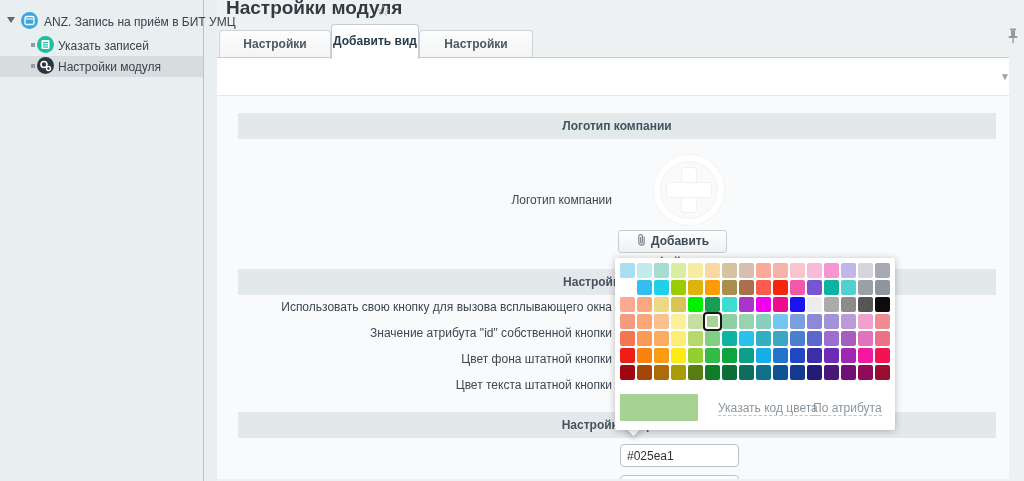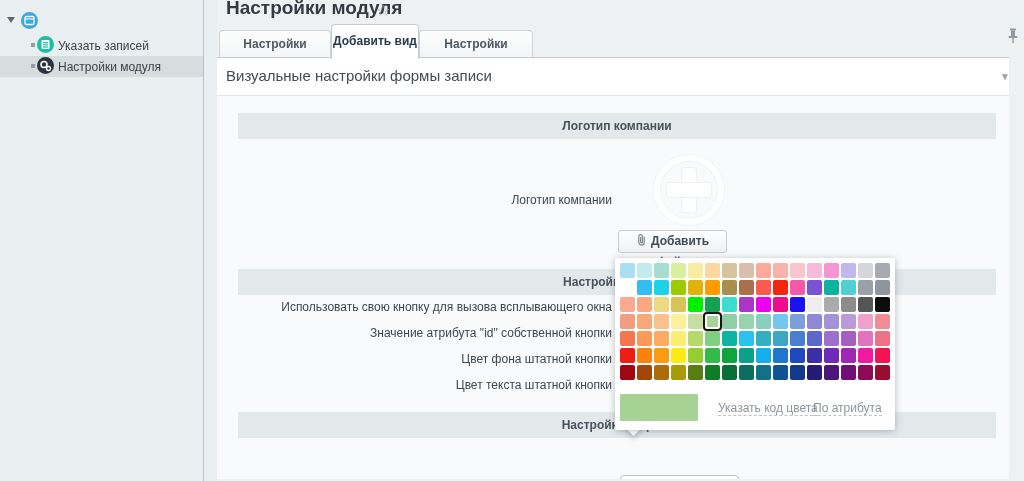--- a/index.html
+++ b/index.html
@@ -73,20 +73,21 @@
   <div class="tree-selected-bg"></div>
   <div class="sidebar-divider"></div>
 
   <div class="tree-expander"></div>
   <div class="circle-icon" style="left:21px; top:12px; background:#3aa7dd;">
     <svg width="17" height="17" viewBox="0 0 17 17">
         <rect x="4" y="4.5" width="9" height="8" rx="1.5" fill="none" stroke="#fff" stroke-width="1.3"></rect>
         <line x1="4.5" y1="7" x2="12.5" y2="7" stroke="#fff" stroke-width="1.1"></line>
       </svg>
   </div>
+  <div class="tree-root-label">ANZ. Запись на приём в БИТ УМЦ</div>
 
   <div class="tree-bullet" style="left:31px; top:43px;"></div>
   <div class="circle-icon" style="left:37px; top:36px; background:#1bbfa6;">
     <svg width="17" height="17" viewBox="0 0 17 17">
         <rect x="4.5" y="4" width="8" height="9" rx="1.2" fill="#fff"></rect>
         <rect x="6" y="6" width="5" height="1.2" fill="#1bbfa6"></rect>
         <rect x="6" y="8.2" width="5" height="1.2" fill="#1bbfa6"></rect>
         <rect x="6" y="10.4" width="5" height="1.2" fill="#1bbfa6"></rect>
       </svg>
   </div>
@@ -114,21 +115,20 @@
       <rect x="3" y="0.5" width="6" height="2" rx="0.8" fill="#8f99a0"></rect>
       <rect x="4" y="2.5" width="4" height="5.5" fill="#8f99a0"></rect>
       <rect x="1.5" y="8" width="9" height="2" rx="1" fill="#8f99a0"></rect>
       <rect x="5.4" y="10" width="1.3" height="5.2" fill="#8f99a0"></rect>
     </svg>
 </div>
 
 <div class="panel">
   <div class="panel-body"></div>
 
-  <div class="panel-heading">Визуальные настройки формы записи</div>
   <div class="heading-chevron">▼</div>
   <div class="heading-rule"></div>
 
   <div class="section-bar" style="top:55px;">Логотип компании</div>
   <div class="field-label" style="top:135px;">Логотип компании</div>
 
   <div class="logo-ring"></div>
   <div class="logo-cross-v"></div>
   <div class="logo-cross-h"></div>
 
@@ -139,20 +139,21 @@
   </div>
 
   <div class="section-bar" style="top:211px;">Настройки кнопки</div>
   <div class="field-label" style="top:242px;">Использовать свою кнопку для вызова всплывающего окна</div>
   <div class="field-label" style="top:268px;">Значение атрибута "id" собственной кнопки</div>
   <input class="txt-input" style="left: 403px; top: 261px; width: 262px;" value="">
   <div class="field-label" style="top:294px;">Цвет фона штатной кнопки</div>
   <div class="field-label" style="top:320px;">Цвет текста штатной кнопки</div>
 
   <div class="section-bar" style="top:354px;">Настройки формы</div>
+  <input class="txt-input" style="left: 403px; top: 386px; width: 119px; height: 23px;" value="#025ea1">
   <input class="txt-input" style="left: 403px; top: 417px; width: 119px; height: 23px;">
 </div>
 
 <div class="popup">
   <div class="popup-tail"></div>
   <div class="popup-inner">
     <div class="grid">
         <div class="swatch-row"><div class="swatch" style="background: rgb(170, 222, 242);"></div><div class="swatch" style="background: rgb(194, 235, 238);"></div><div class="swatch" style="background: rgb(167, 220, 209);"></div><div class="swatch" style="background: rgb(216, 239, 160);"></div><div class="swatch" style="background: rgb(247, 236, 162);"></div><div class="swatch" style="background: rgb(251, 216, 161);"></div><div class="swatch" style="background: rgb(214, 196, 160);"></div><div class="swatch" style="background: rgb(216, 190, 175);"></div><div class="swatch" style="background: rgb(251, 170, 154);"></div><div class="swatch" style="background: rgb(247, 178, 170);"></div><div class="swatch" style="background: rgb(250, 198, 206);"></div><div class="swatch" style="background: rgb(248, 186, 219);"></div><div class="swatch" style="background: rgb(247, 149, 210);"></div><div class="swatch" style="background: rgb(194, 183, 235);"></div><div class="swatch" style="background: rgb(212, 214, 219);"></div><div class="swatch" style="background: rgb(167, 170, 178);"></div></div>
         <div class="swatch-row"><div class="swatch" style="background: rgb(255, 255, 255);"></div><div class="swatch" style="background: rgb(51, 189, 242);"></div><div class="swatch" style="background: rgb(31, 209, 232);"></div><div class="swatch" style="background: rgb(156, 204, 0);"></div><div class="swatch" style="background: rgb(223, 178, 12);"></div><div class="swatch" style="background: rgb(254, 155, 0);"></div><div class="swatch" style="background: rgb(169, 142, 76);"></div><div class="swatch" style="background: rgb(169, 112, 78);"></div><div class="swatch" style="background: rgb(251, 90, 78);"></div><div class="swatch" style="background: rgb(243, 38, 12);"></div><div class="swatch" style="background: rgb(244, 89, 169);"></div><div class="swatch" style="background: rgb(122, 82, 212);"></div><div class="swatch" style="background: rgb(12, 179, 160);"></div><div class="swatch" style="background: rgb(82, 207, 209);"></div><div class="swatch" style="background: rgb(154, 160, 168);"></div><div class="swatch" style="background: rgb(143, 149, 157);"></div></div>
         <div class="swatch-row"><div class="swatch" style="background: rgb(251, 169, 146);"></div><div class="swatch" style="background: rgb(251, 168, 129);"></div><div class="swatch" style="background: rgb(236, 217, 130);"></div><div class="swatch" style="background: rgb(216, 196, 85);"></div><div class="swatch" style="background: rgb(0, 240, 0);"></div><div class="swatch" style="background: rgb(22, 160, 83);"></div><div class="swatch" style="background: rgb(62, 220, 208);"></div><div class="swatch" style="background: rgb(170, 54, 201);"></div><div class="swatch" style="background: rgb(238, 0, 238);"></div><div class="swatch" style="background: rgb(237, 11, 142);"></div><div class="swatch" style="background: rgb(26, 18, 240);"></div><div class="swatch" style="background: rgb(237, 237, 237);"></div><div class="swatch" style="background: rgb(171, 171, 171);"></div><div class="swatch" style="background: rgb(140, 140, 140);"></div><div class="swatch" style="background: rgb(86, 86, 86);"></div><div class="swatch" style="background: rgb(12, 12, 12);"></div></div>

